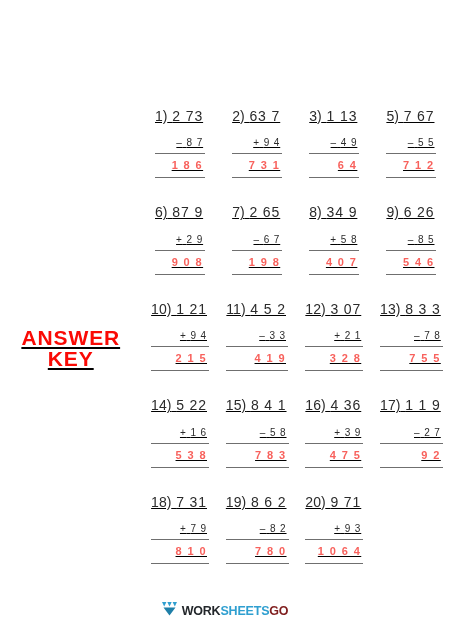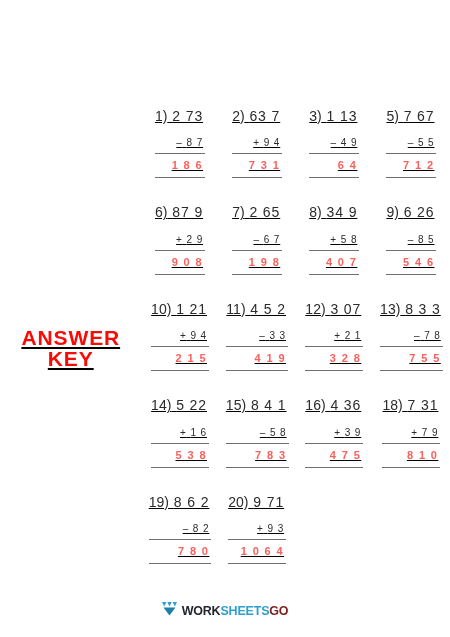--- a/index.html
+++ b/index.html
@@ -266,20 +266,29 @@
           <div class="answer">7 8 3</div>
           <div class="rule-bottom"></div>
         </div>
       </div>
       <div class="problem">
         <div class="prob-inner">
           <div class="prob-top"><span class="prob-index">16)</span> <span>4 36</span></div>
           <div class="prob-second"><span>+</span> <span>3 9</span></div>
           <div class="rule"></div>
           <div class="answer">4 7 5</div>
+          <div class="rule-bottom"></div>
+        </div>
+      </div>
+      <div class="problem">
+        <div class="prob-inner">
+          <div class="prob-top"><span class="prob-index">17)</span> <span>1 1 9</span></div>
+          <div class="prob-second"><span>–</span> <span>2 7</span></div>
+          <div class="rule"></div>
+          <div class="answer">9 2</div>
           <div class="rule-bottom"></div>
         </div>
       </div>
       <div class="problem">
         <div class="prob-inner">
           <div class="prob-top"><span class="prob-index">18)</span> <span>7 31</span></div>
           <div class="prob-second"><span>+</span> <span>7 9</span></div>
           <div class="rule"></div>
           <div class="answer">8 1 0</div>
           <div class="rule-bottom"></div>

